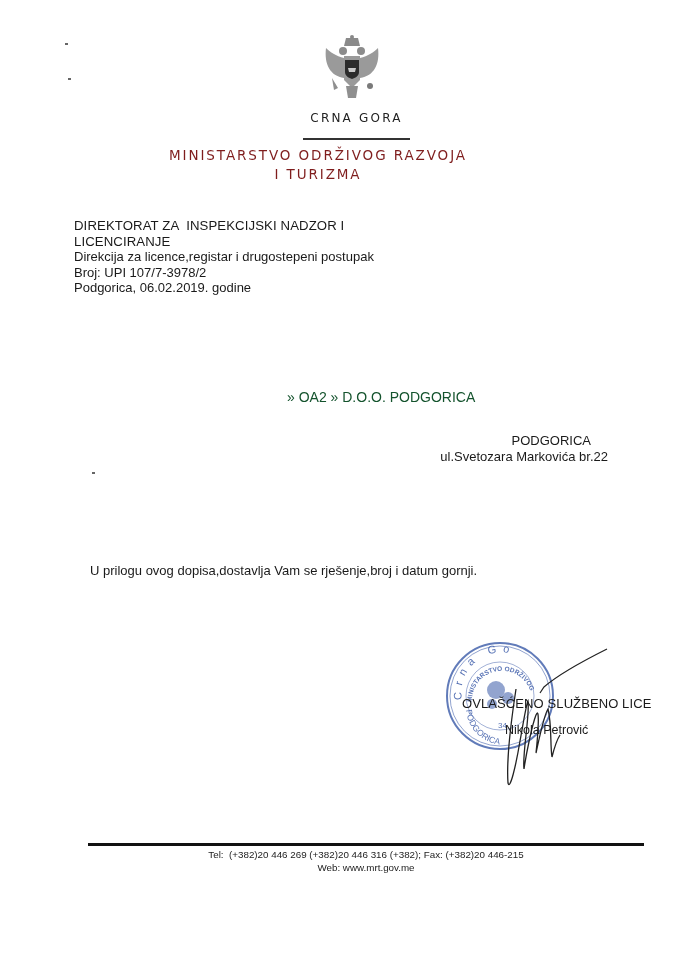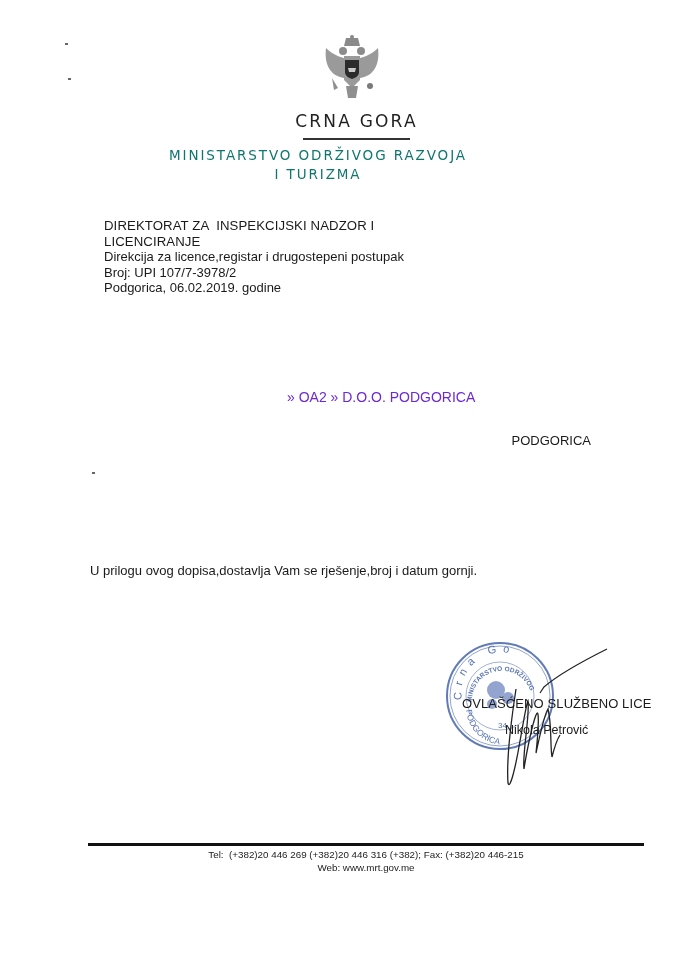--- a/index.html
+++ b/index.html
@@ -6,37 +6,37 @@
     body {
       width: 679px; height: 960px; position: relative; overflow: hidden;
       font-family: "Liberation Sans", sans-serif; color: #1a1a1a;
     }
     .abs { position: absolute; }
     .coat {
       left: 322px; top: 34px; width: 60px; height: 68px;
     }
     .crna-gora {
       left: 0; width: 679px; top: 111px; text-align: center;
-      font-family: "DejaVu Sans", sans-serif; font-size: 17px; letter-spacing: 2.2px; color: #222;
+      font-family: "DejaVu Sans", sans-serif; font-size: 12px; letter-spacing: 2.2px; color: #222;
       padding-left: 34px; box-sizing: border-box;
     }
     .rule-top {
       left: 303px; top: 138px; width: 107px; height: 1.5px; background: #333;
     }
     .ministry {
       left: 0; width: 598px; top: 146px; text-align: center;
-      font-family: "DejaVu Sans", sans-serif; font-size: 13.5px; letter-spacing: 1.9px; line-height: 19px; color: #0f766e;
+      font-family: "DejaVu Sans", sans-serif; font-size: 13.5px; letter-spacing: 1.9px; line-height: 19px; color: #7f1d1d;
       padding-left: 38px; box-sizing: border-box;
     }
     .addr-block {
-      left: 104px; top: 218px; font-size: 13px; line-height: 15.5px; color: #1a1a1a;
+      left: 74px; top: 218px; font-size: 13px; line-height: 15.5px; color: #1a1a1a;
     }
     .addr-block .caps { font-size: 13.2px; letter-spacing: 0.1px; }
     .recipient {
-      left: 287px; top: 389px; font-size: 14px; color: #6d28d9;
+      left: 287px; top: 389px; font-size: 14px; color: #14532d;
     }
     .recipient-addr {
       left: 430px; top: 433px; width: 178px; text-align: right; font-size: 13px; line-height: 15.5px;
     }
     .recipient-addr .city { padding-right: 17px; }
     .body-text {
       left: 90px; top: 563px; font-size: 13px;
     }
     .stamp {
       left: 444px; top: 640px; width: 112px; height: 112px;
@@ -99,20 +99,21 @@
   <div class="caps" style="white-space:pre;">DIREKTORAT ZA  INSPEKCIJSKI NADZOR I</div>
   <div class="caps">LICENCIRANJE</div>
   <div>Direkcija za licence,registar i drugostepeni postupak</div>
   <div>Broj: UPI 107/7-3978/2</div>
   <div>Podgorica, 06.02.2019. godine</div>
 </div>
 
 <div class="abs recipient">» OA2 » D.O.O. PODGORICA</div>
 <div class="abs recipient-addr">
   <div class="city">PODGORICA</div>
+  <div>ul.Svetozara Markovića br.22</div>
 </div>
 
 <div class="abs body-text">U prilogu ovog dopisa,dostavlja Vam se rješenje,broj i datum gornji.</div>
 
 <div class="abs stamp">
   <svg width="112" height="112" viewBox="0 0 112 112">
     <defs>
       <path id="outerArc" d="M 18 60 A 40 40 0 0 1 98 46"></path>
       <path id="innerArc" d="M 28 62 A 30 30 0 0 1 86 50"></path>
       <path id="bottomArc" d="M 22 70 A 38 38 0 0 0 84 96"></path>

